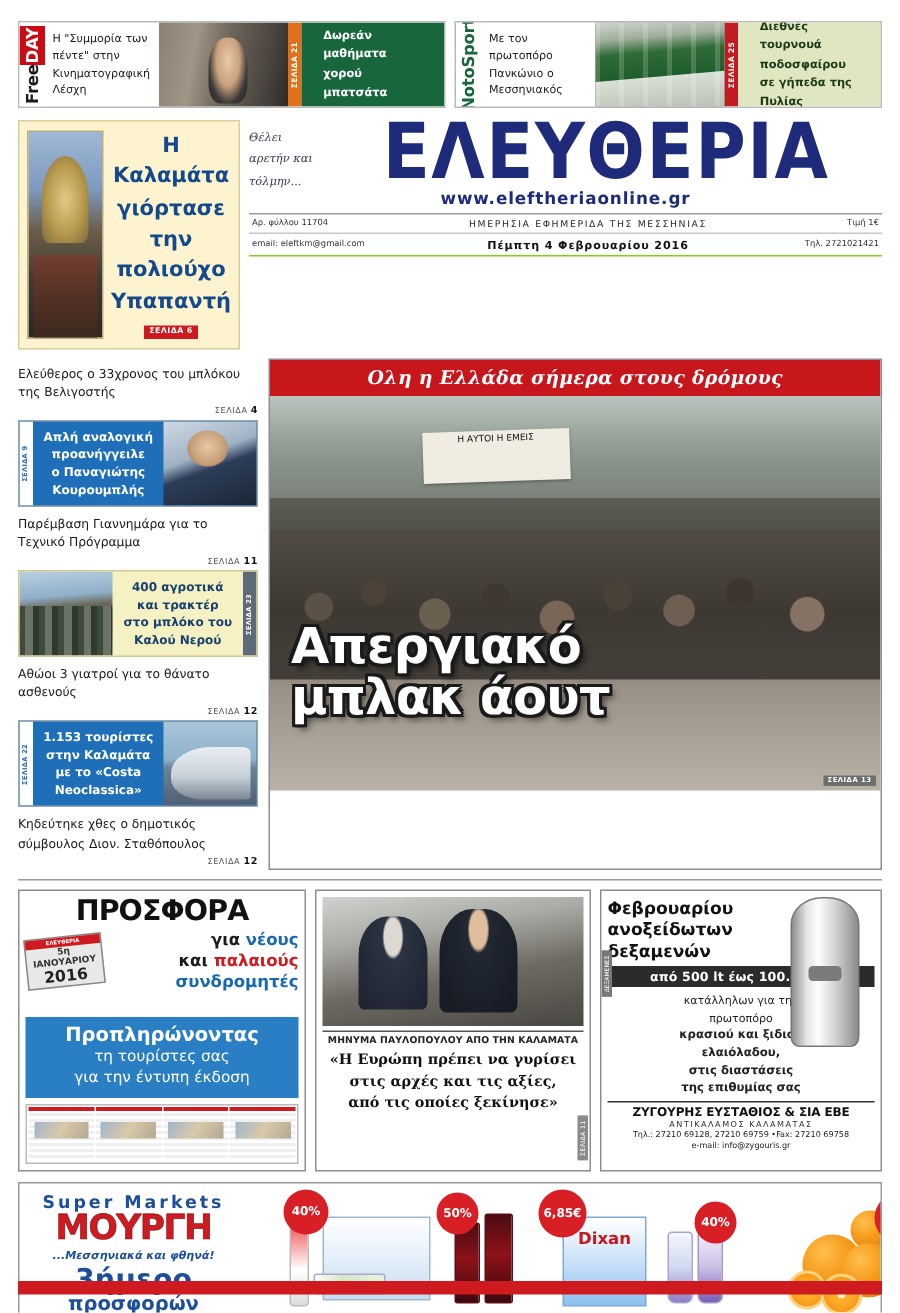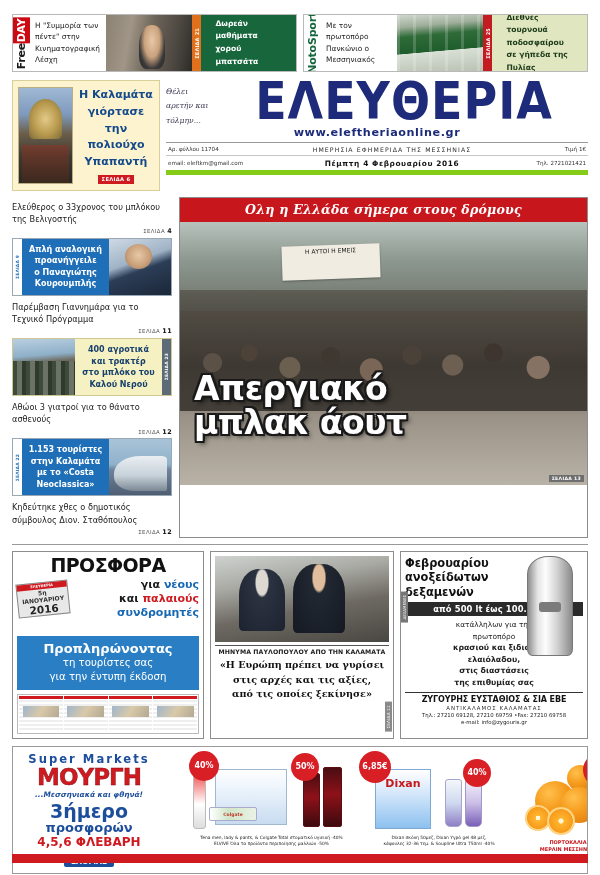--- a/index.html
+++ b/index.html
@@ -45,34 +45,34 @@
 
   
   .masthead { display:flex; padding: 2px 12px 0 12px; gap:6px; align-items:stretch; }
   .mh-left { width:148px; background:#fdf4cf; border:1px solid #d8cf9a; display:flex; padding:6px 5px; gap:5px; }
   .mh-pic { width:55px; background:linear-gradient(180deg,#9fb8d4 0%,#7d99bd 28%,#6b5e4a 48%,#3d3a33 72%,#2a2724 100%); position:relative; border:1px solid #b9ae83;}
   .mh-pic::after{content:""; position:absolute; left:18%; top:12%; width:64%; height:42%;
       background:radial-gradient(ellipse at 50% 50%, #e3c987 0%, #b89a4e 55%, #7a6a3a 100%); border-radius:50% 50% 14% 14%;}
   .mh-pic::before{content:""; position:absolute; left:6%; bottom:0; width:88%; height:40%;
       background:linear-gradient(180deg,rgba(120,60,45,.85),rgba(60,40,30,.95));}
   .mh-ltext { flex:1; text-align:center; display:flex; flex-direction:column; justify-content:center; gap:1px; }
-  .mh-ltext b { font-size:11px; color:#144a8c; line-height:1.45; font-weight:bold; }
+  .mh-ltext b { font-size:14px; color:#144a8c; line-height:1.45; font-weight:bold; }
   .pagebadge { display:inline-block; background:#cf1a20; color:#fff; font-size:5.2px; font-weight:bold;
       padding:1.5px 4px; margin-top:4px; align-self:center; letter-spacing:0.3px; }
 
   .mh-right { flex:1; display:flex; flex-direction:column; position:relative; }
   .mh-top { display:flex; align-items:flex-start; gap:6px; }
   .motto { font-family:"DejaVu Serif","Liberation Serif",serif; font-style:italic; font-size:7.6px;
       color:#3b3b55; line-height:1.9; padding-top:5px; width:48px; }
   .logo { flex:1; text-align:center; }
   .logo-word { font-family:"DejaVu Sans","Liberation Sans",sans-serif; font-weight:bold; font-size:46px;
       color:#1d2b7a; letter-spacing:1px; line-height:0.95; transform:scaleY(1.12); display:block;
       -webkit-text-stroke:0px; }
   .site { text-align:center; font-size:11.2px; font-weight:bold; color:#1d2b7a; letter-spacing:0.6px; margin-top:-2px;}
-  .mh-bar { border-top:1px solid #9a9a9a; border-bottom:5px solid #84cc16; margin-top:3px; }
+  .mh-bar { border-top:1px solid #9a9a9a; border-bottom:1px solid #84cc16; margin-top:3px; }
   .mh-row { display:flex; align-items:center; font-size:5.6px; color:#333; padding:2.5px 2px; }
   .mh-row.r2 { border-top:1px solid #c6c6c6; }
   .mh-row .l { width:120px; }
   .mh-row .c { flex:1; text-align:center; letter-spacing:1.1px; color:#2b2b2b; font-size:6.2px; }
   .mh-row.r2 .c { font-weight:bold; font-size:7.4px; letter-spacing:0.6px; color:#111; }
   .mh-row .r { width:90px; text-align:right; }
 
   
   .body-wrap { display:flex; padding: 6px 12px 0 12px; gap:7px; }
 

